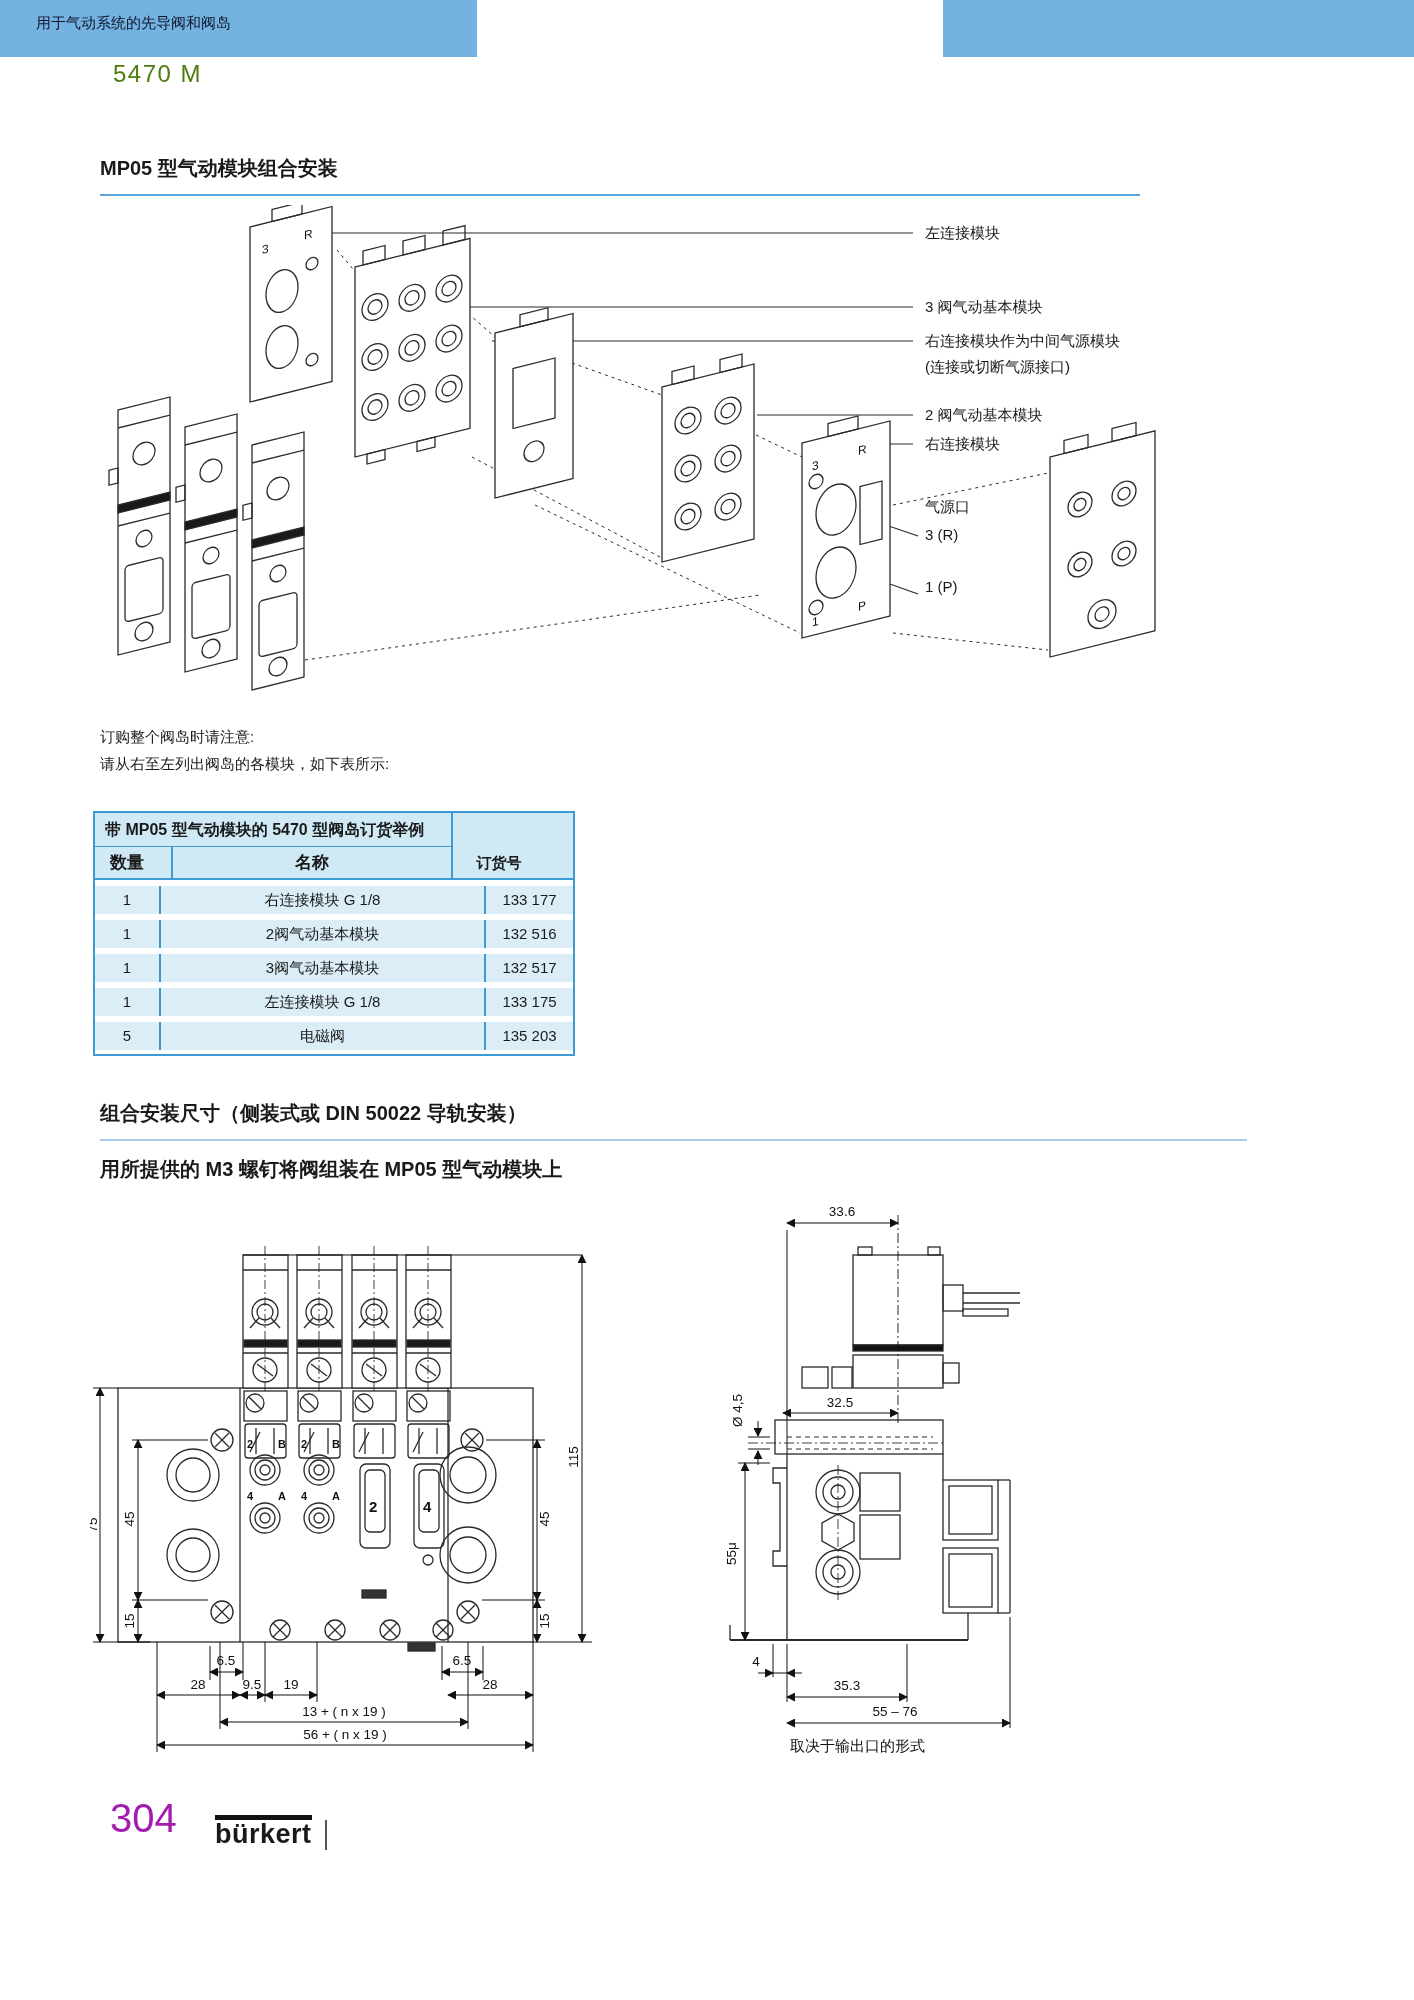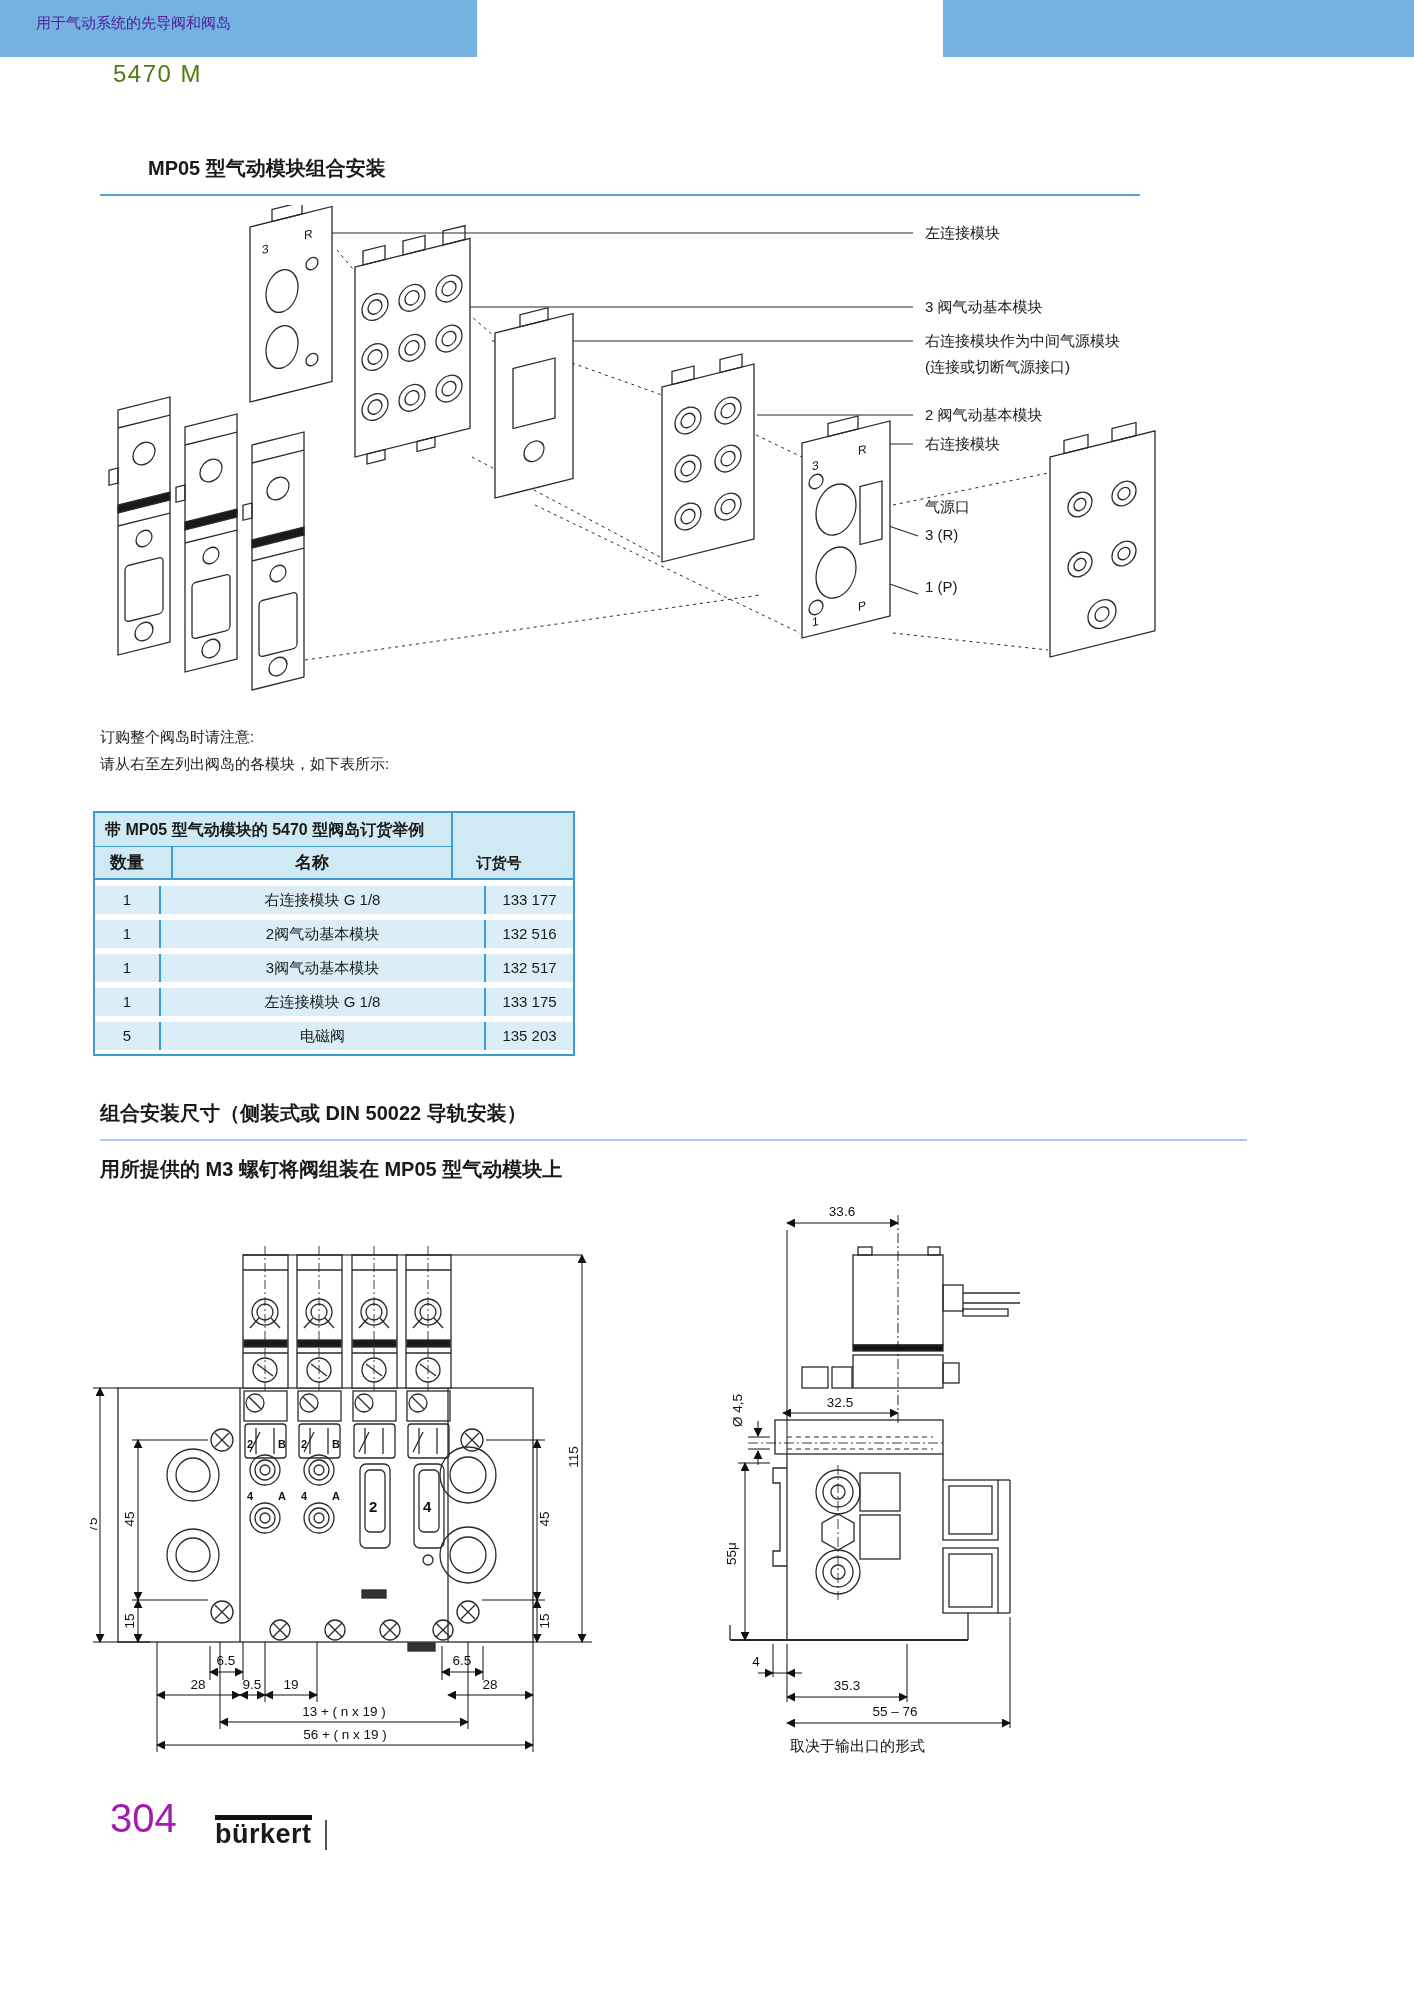--- a/index.html
+++ b/index.html
@@ -1,23 +1,23 @@
 <!DOCTYPE html>
 <html><head>
 <meta charset="utf-8">
 <style>
   html,body{margin:0;padding:0;background:#fff;}
   .page{position:relative;width:1414px;height:2000px;background:#fff;overflow:hidden;
         font-family:"Liberation Sans",sans-serif;color:#1a1a1a;}
   .abs{position:absolute;}
-  .topbar-left{left:0;top:0;width:477px;height:57px;background:#74b2e2;color:#4c1d95;
+  .topbar-left{left:0;top:0;width:477px;height:57px;background:#74b2e2;color:#0f172a;
         font-size:15px;padding:14px 0 0 36px;box-sizing:border-box;}
   .topbar-right{left:943px;top:0;width:471px;height:57px;background:#74b2e2;}
   .doc-title{left:113px;top:60px;font-size:24px;letter-spacing:1.5px;color:#4d7c0f;}
-  .h1{left:100px;top:155px;font-size:20px;font-weight:bold;margin-left:48px;}
+  .h1{left:100px;top:155px;font-size:20px;font-weight:bold;}
   .rule1{left:100px;top:194px;width:1040px;height:2px;background:#58a6da;}
   .h2{left:100px;top:1100px;font-size:20px;font-weight:bold;}
   .rule2{left:100px;top:1139px;width:1147px;height:2px;background:#a8cce9;}
   .subh{left:100px;top:1156px;font-size:20px;font-weight:bold;}
   .note-title{left:100px;top:728px;font-size:15px;font-weight:normal;}
   .note-text{left:100px;top:755px;font-size:15px;}
   .iso-label{font-size:15px;white-space:nowrap;}
   
   .otable{left:93px;top:811px;width:482px;border:2px solid #3e9ad2;box-sizing:border-box;
           background:#fff;padding-bottom:4px;}

